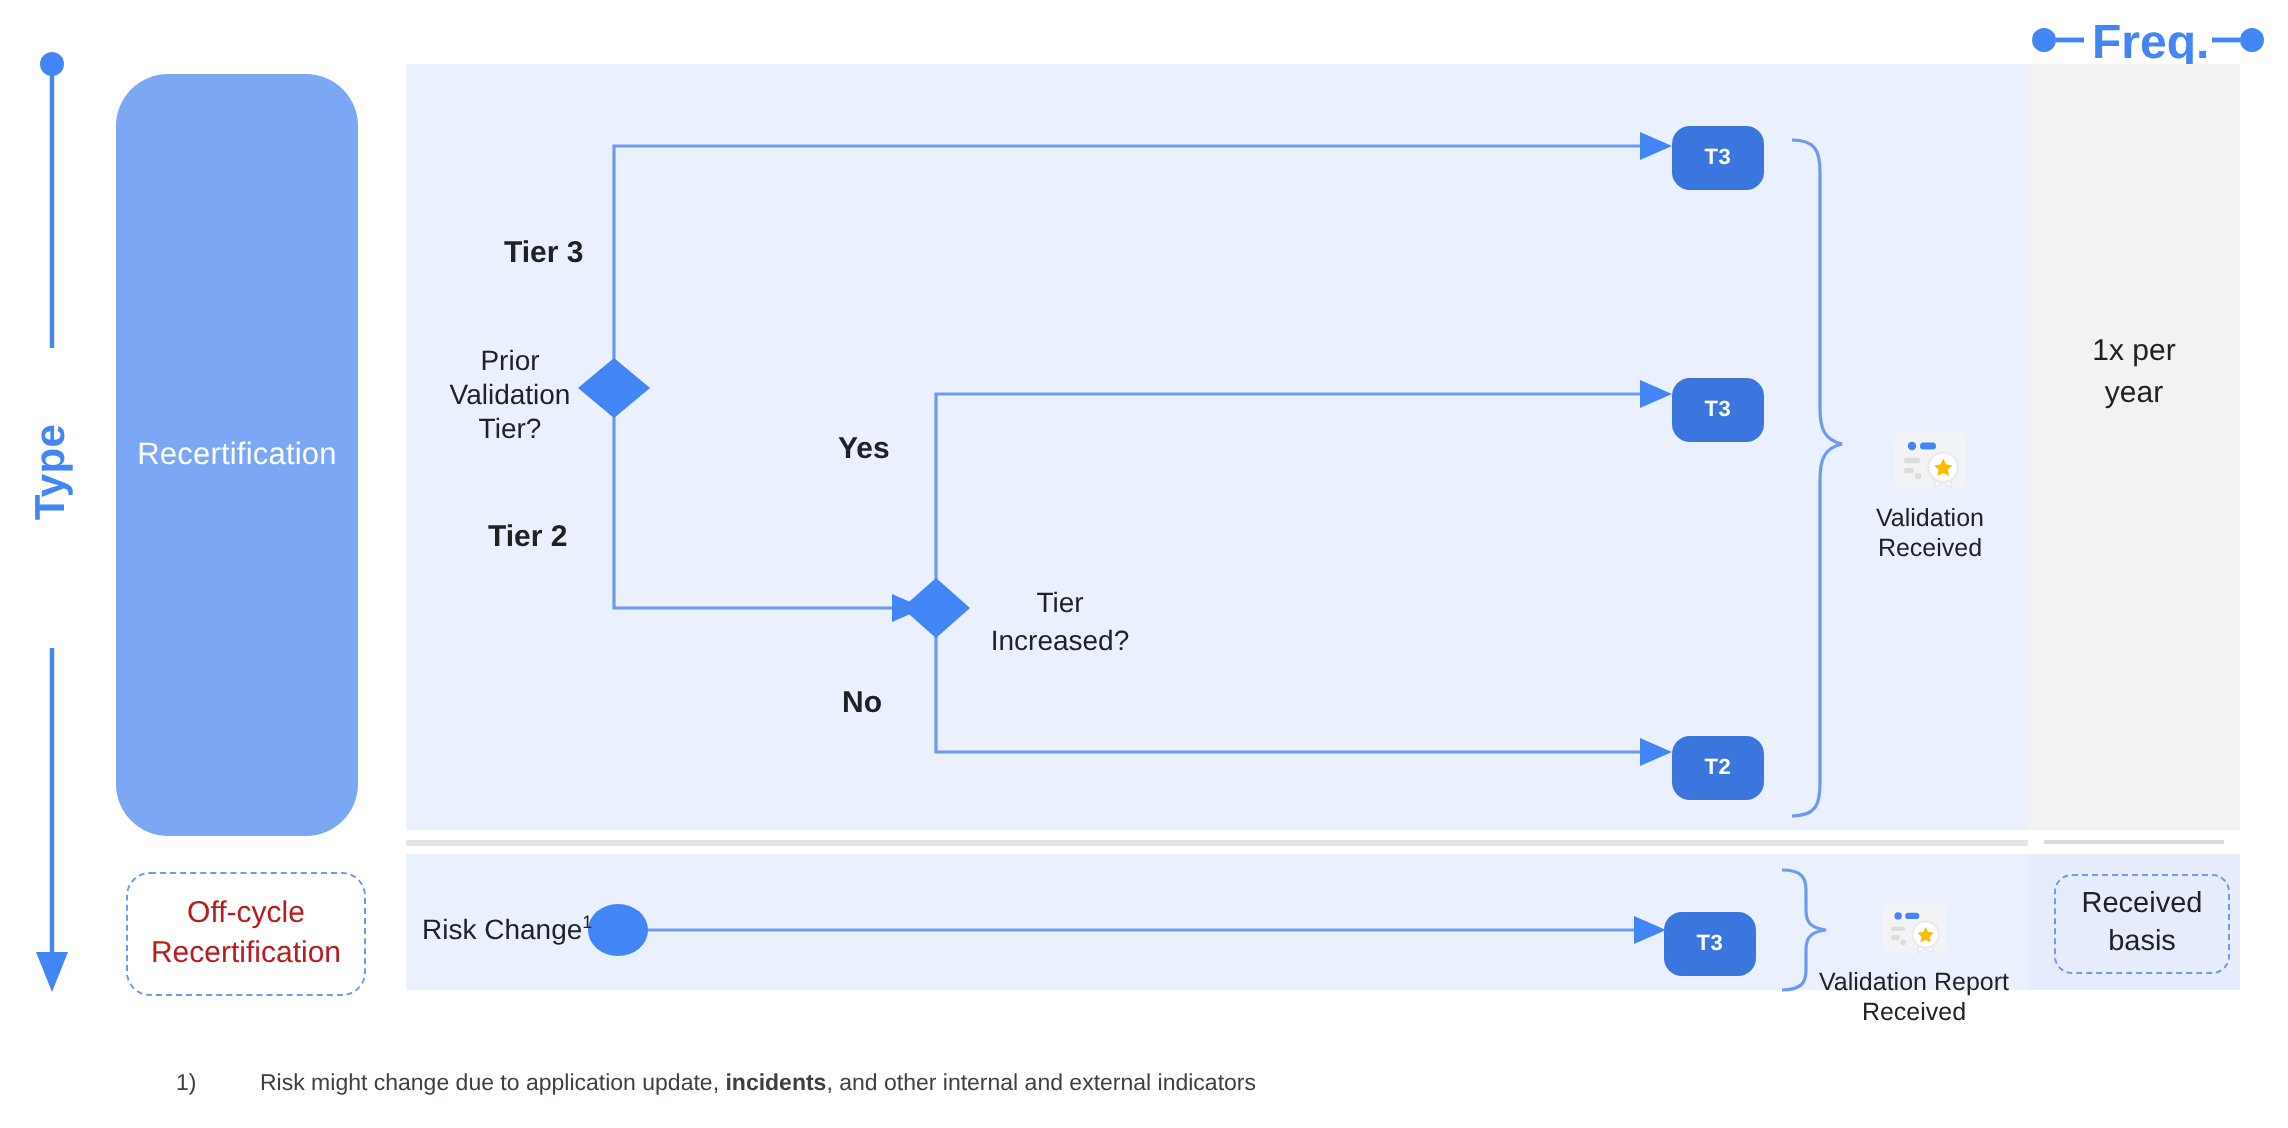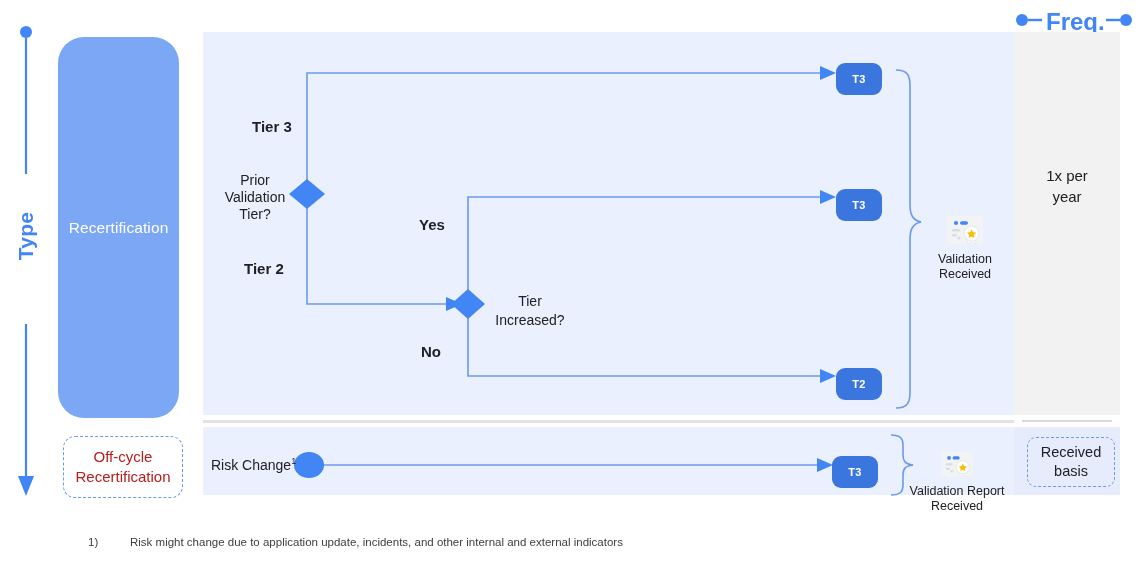--- a/index.html
+++ b/index.html
@@ -108,21 +108,21 @@
     text-align: center; font-size: 12.5px; color: #202124; line-height: 15px;
   }
   #outcome-main { left: 915px; top: 214px; width: 100px; }
   #outcome-off  { left: 898px; top: 450px; width: 118px; }
   .outcome-icon { display: block; margin: 0 auto 4px; }
 
   
   #footnote { left: 88px; top: 536px; width: 900px; font-size: 11.5px; color: #3c4043; }
   #footnote-marker { position: absolute; left: 0; top: 0; }
   #footnote-text { position: absolute; left: 42px; top: 0; white-space: nowrap; }
-  #footnote-text b { font-weight: normal; }
+  #footnote-text b { font-weight: bold; }
 
   svg { overflow: visible; }
 </style>
 </head>
 <body>
 
 <div id="root">
 
   <div class="abs" id="type-axis">
     <svg width="56" height="476" viewBox="0 0 56 476">

